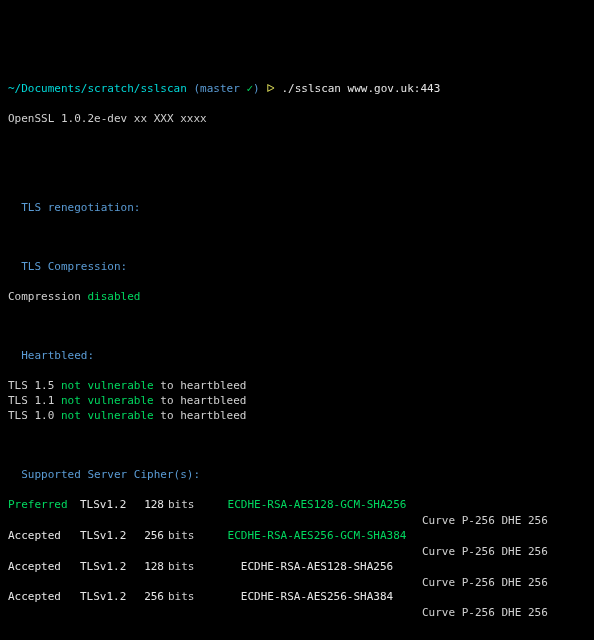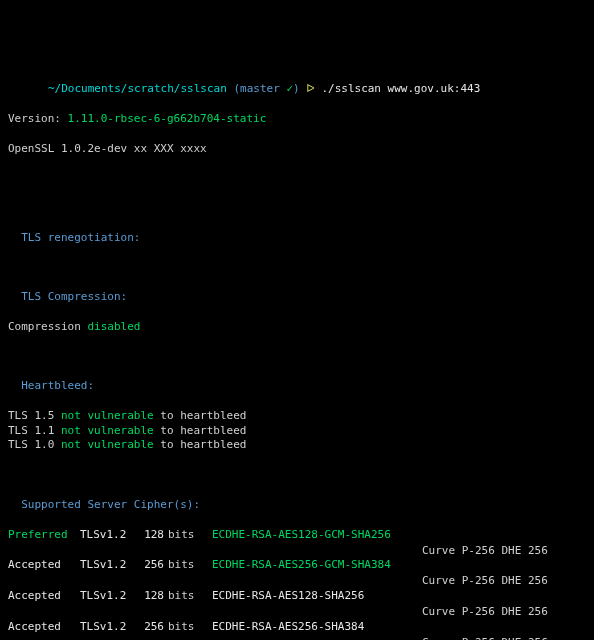--- a/index.html
+++ b/index.html
@@ -8,41 +8,40 @@
     background: #000;
     color: #d0d0d0;
     font-family: "Menlo", "Consolas", monospace;
     font-size: 11px;
     line-height: 1.35;
     width: 594px;
     box-sizing: border-box;
     white-space: pre;
     overflow: hidden;
   }
-  .cyan   { color: #00d7d7; margin-left: 40px; }
+  .cyan   { color: #00d7d7; }
   .blue   { color: #5a9bd4; }
   .green  { color: #00d75f; }
   .yellow { color: #d7d757; }
   .white  { color: #e6e6e6; }
   .row { display: flex; }
   .c-status   { width: 72px;  flex: none; }
   .c-proto    { width: 56px;  flex: none; }
   .c-bits     { width: 28px;  flex: none; text-align: right; }
   .c-bitslbl  { width: 44px;  flex: none; padding-left: 4px; }
-  .c-cipher   { width: 210px; flex: none; }
+  .c-cipher   { width: 210px; flex: none; text-align: center; }
   .c-curve    { flex: none; margin-top: 16px; }
 </style>
 </head>
 <body>
 
 
 
 <div>
 <div><span class="cyan">~/Documents/scratch/sslscan</span> <span class="blue">(master </span><span class="green">✓</span><span class="blue">)</span><span class="yellow"> ᐅ </span><span class="white">./sslscan www.gov.uk:443</span></div>
-<div><span>Version:</span> <span class="green">1.11.0-rbsec-6-g662b704-static</span></div>
 <div>OpenSSL 1.0.2e-dev xx XXX xxxx</div>
 <div> </div>
 <div> </div>
 <div class="blue">  <span>TLS renegotiation:</span></div>
 <div> </div>
 <div class="blue">  <span>TLS Compression:</span></div>
 <div><span>Compression </span><span class="green">disabled</span></div>
 <div> </div>
 <div class="blue">  <span>Heartbleed:</span></div>
 <div id="hb-list"><div><span>TLS 1.5 </span><span class="green">not vulnerable</span><span> to heartbleed</span></div><div><span>TLS 1.1 </span><span class="green">not vulnerable</span><span> to heartbleed</span></div><div><span>TLS 1.0 </span><span class="green">not vulnerable</span><span> to heartbleed</span></div></div>

